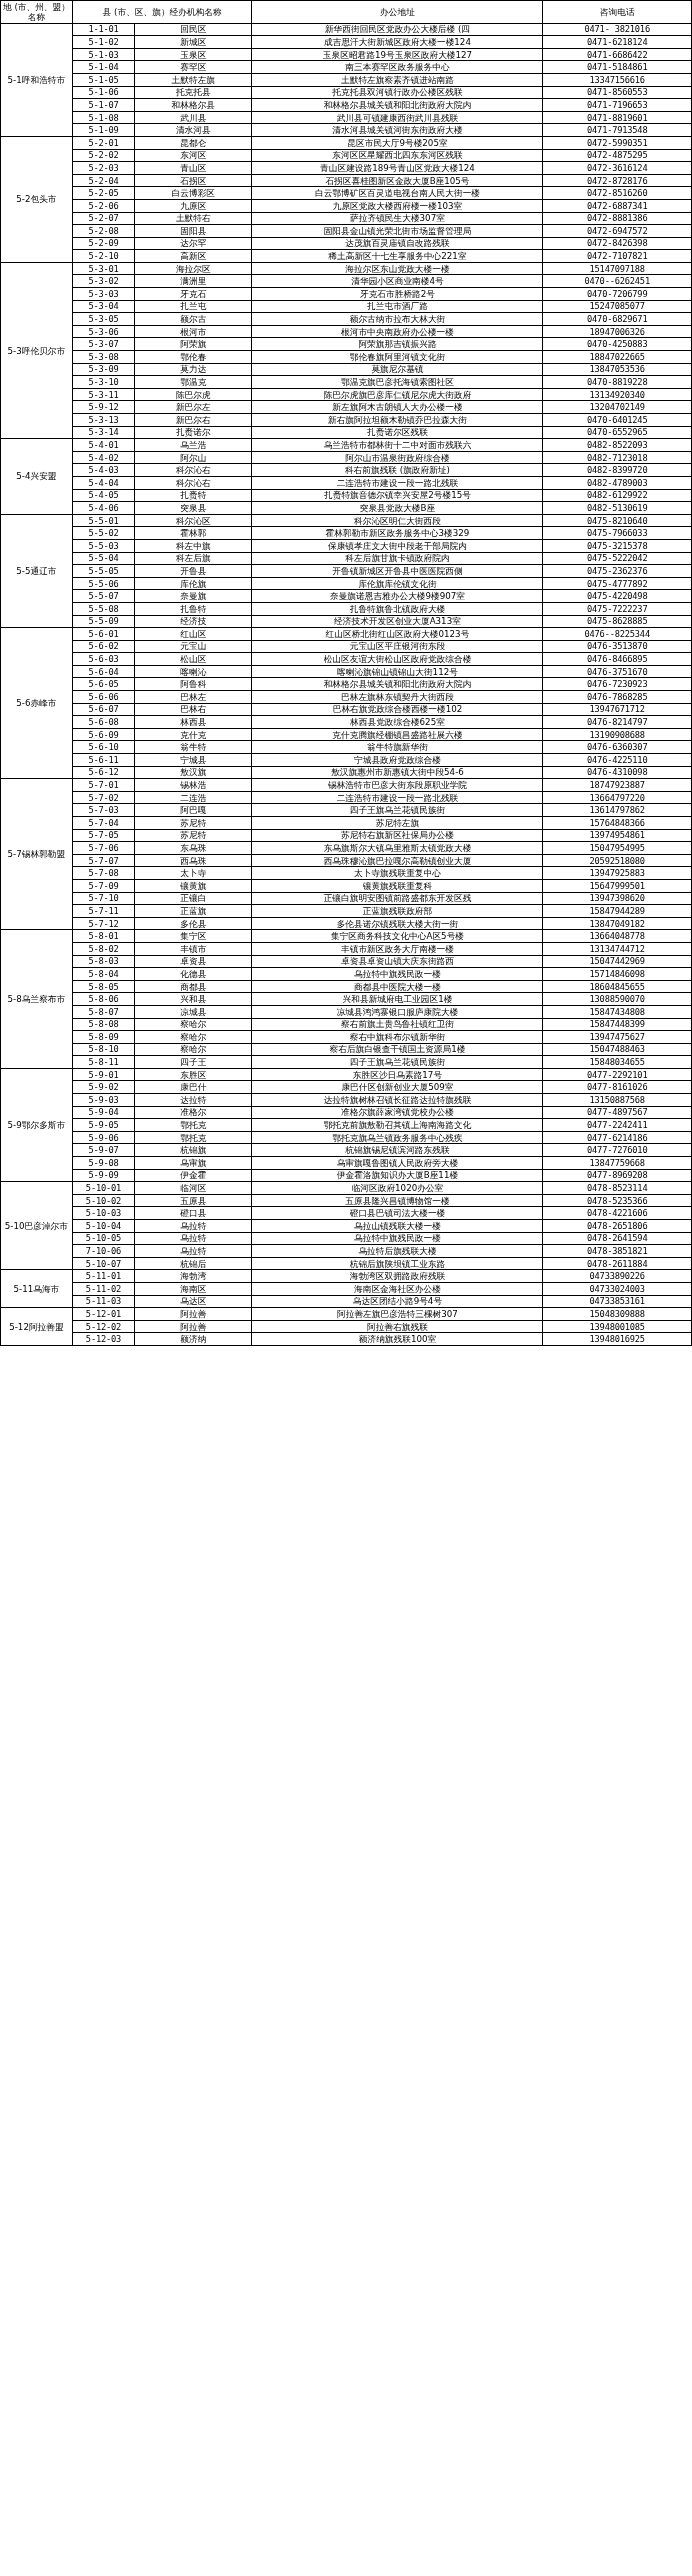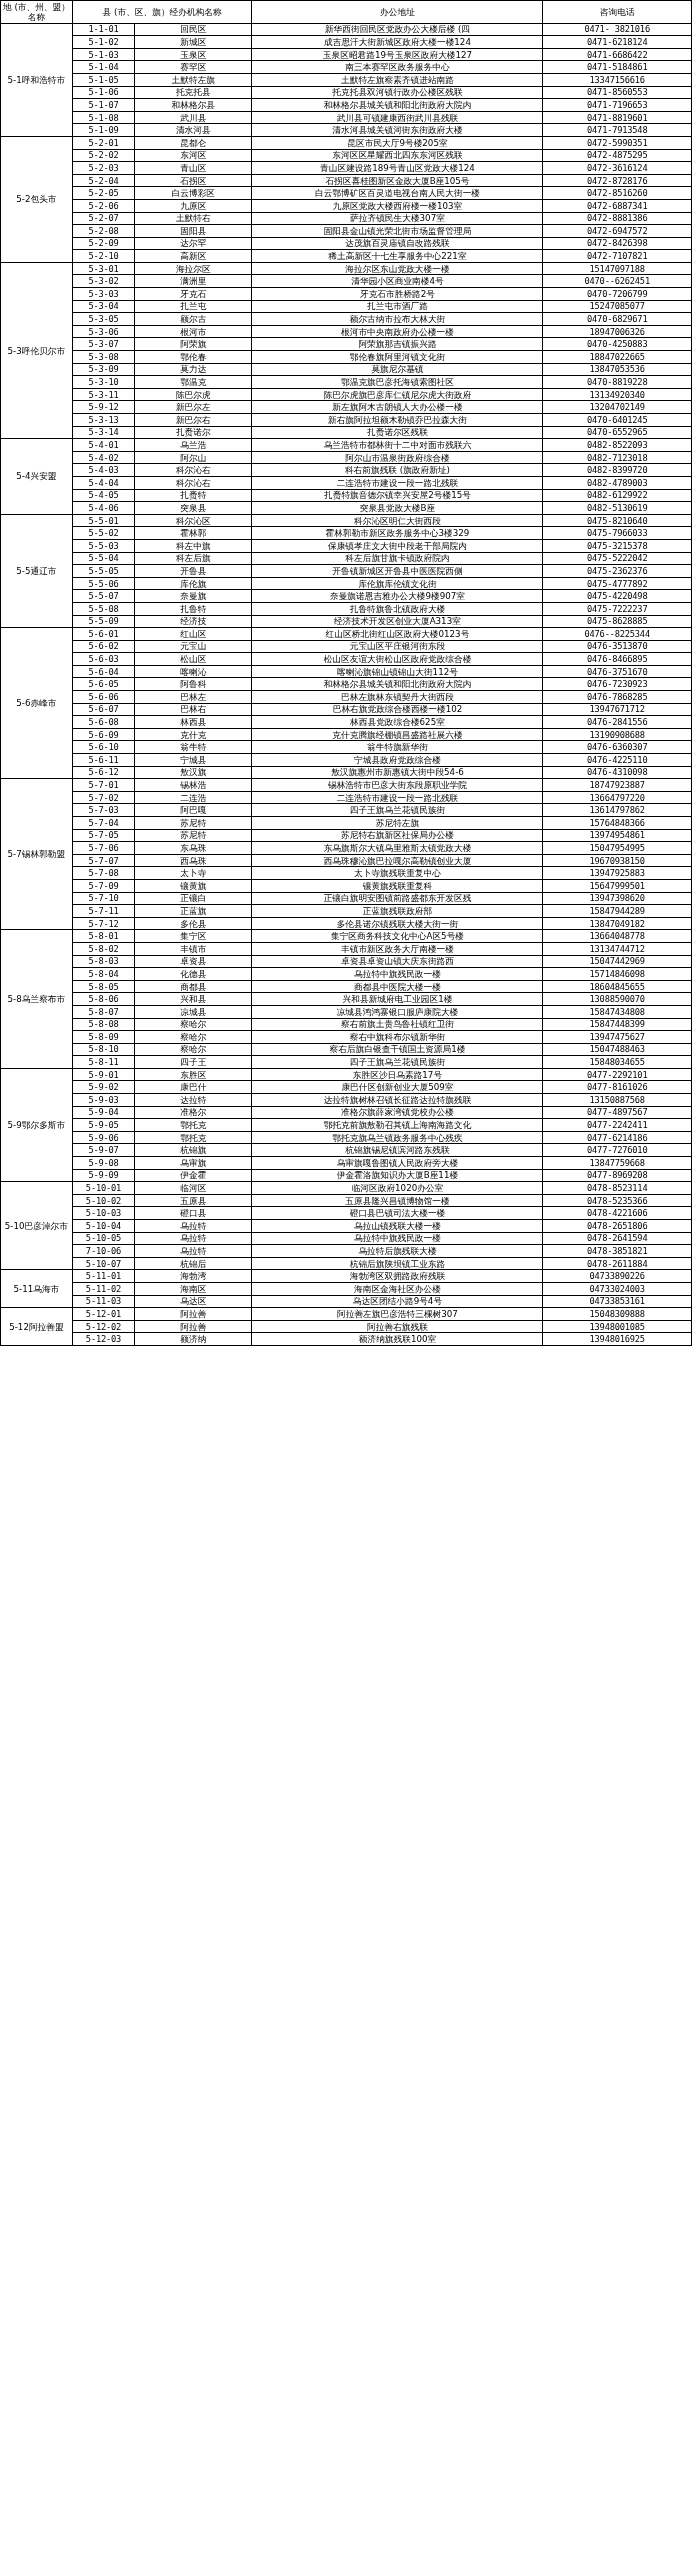--- a/index.html
+++ b/index.html
@@ -403,21 +403,21 @@
       <tr>
         <td class="code">5-6-07</td>
         <td class="org">巴林右</td>
         <td class="addr">巴林右旗党政综合楼西楼一楼102</td>
         <td class="phone">13947671712</td>
       </tr>
       <tr>
         <td class="code">5-6-08</td>
         <td class="org">林西县</td>
         <td class="addr">林西县党政综合楼625室</td>
-        <td class="phone">0476-2841556</td>
+        <td class="phone">0476-8214797</td>
       </tr>
       <tr>
         <td class="code">5-6-09</td>
         <td class="org">克什克</td>
         <td class="addr">克什克腾旗经棚镇昌盛路社展六楼</td>
         <td class="phone">13190908688</td>
       </tr>
       <tr>
         <td class="code">5-6-10</td>
         <td class="org">翁牛特</td>
@@ -470,21 +470,21 @@
       <tr>
         <td class="code">5-7-06</td>
         <td class="org">东乌珠</td>
         <td class="addr">东乌旗斯尔大镇乌里雅斯太镇党政大楼</td>
         <td class="phone">15047954995</td>
       </tr>
       <tr>
         <td class="code">5-7-07</td>
         <td class="org">西乌珠</td>
         <td class="addr">西乌珠穆沁旗巴拉嘎尔高勒镇创业大厦</td>
-        <td class="phone">19670938150</td>
+        <td class="phone">20592518080</td>
       </tr>
       <tr>
         <td class="code">5-7-08</td>
         <td class="org">太卜寺</td>
         <td class="addr">太卜寺旗残联重复中心</td>
         <td class="phone">13947925883</td>
       </tr>
       <tr>
         <td class="code">5-7-09</td>
         <td class="org">镶黄旗</td>

